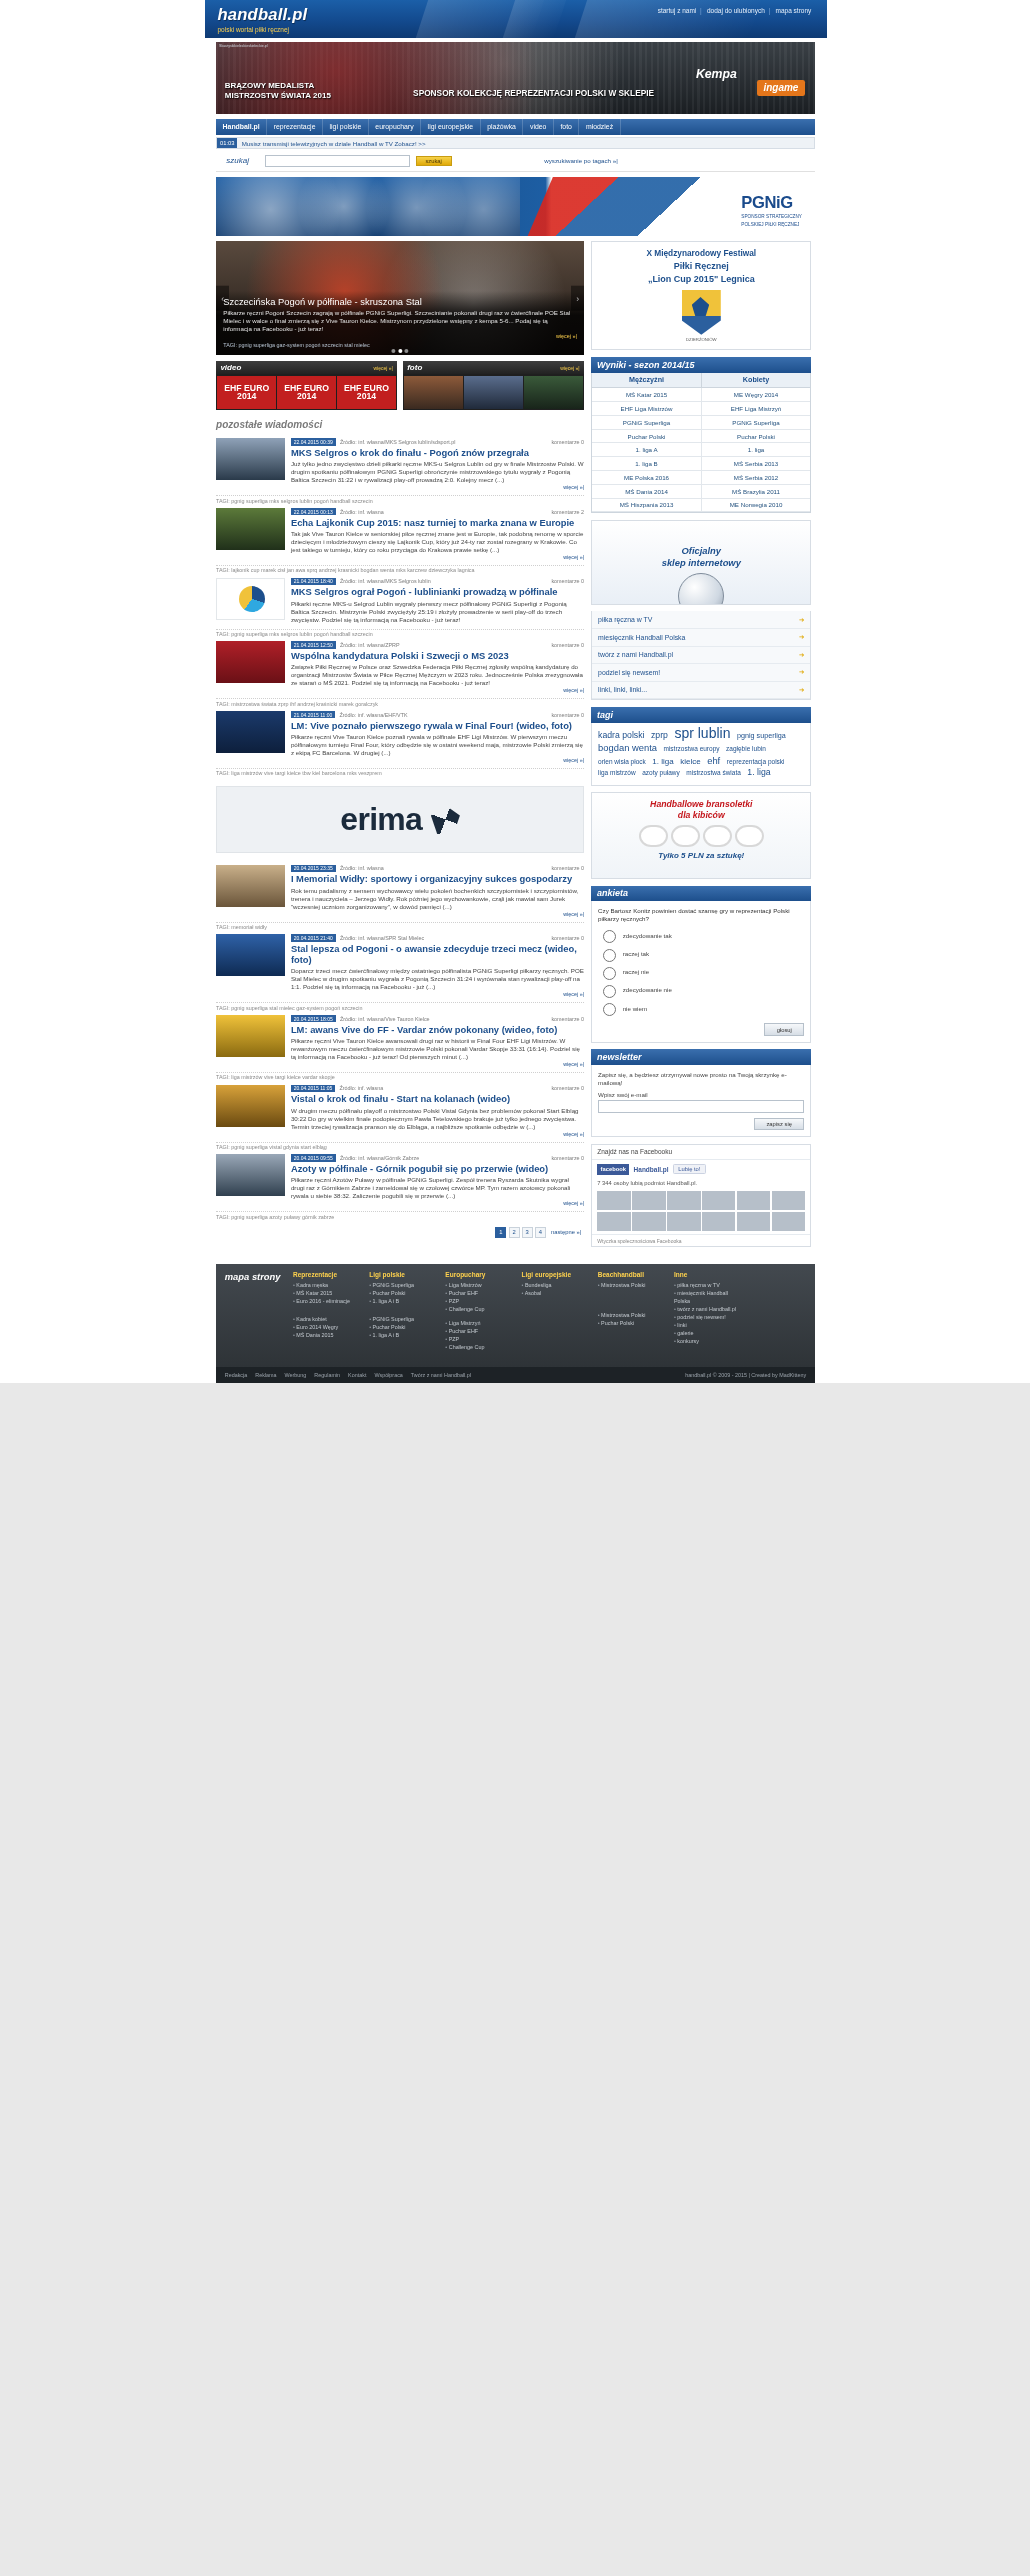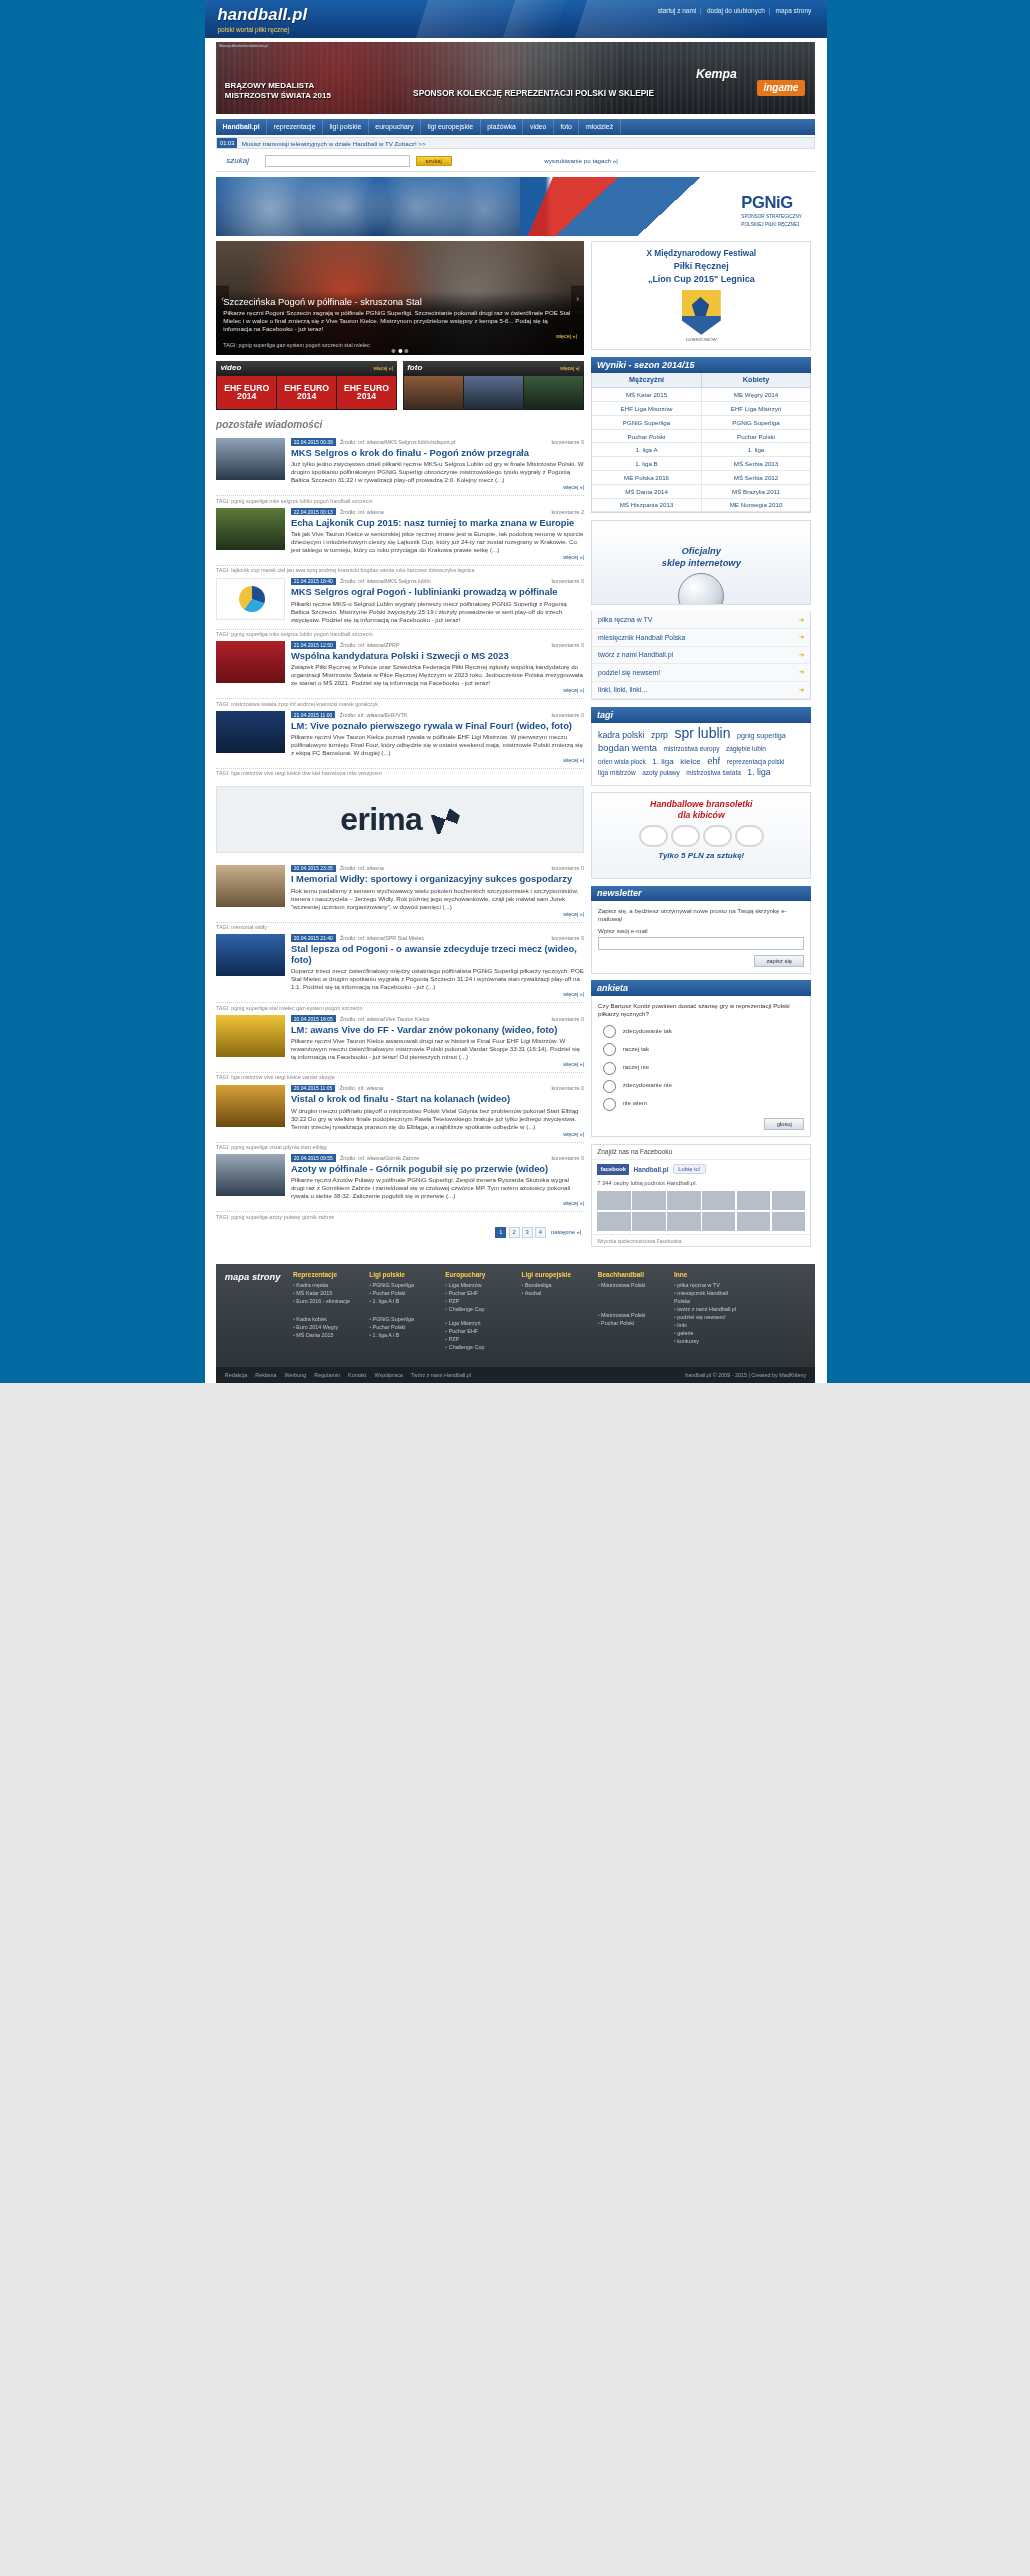--- a/index.html
+++ b/index.html
@@ -6,21 +6,21 @@
   body {
     margin: 0;
     background: #e8e8e8;
     font-family: "Liberation Sans", sans-serif;
     font-size: 8px;
     color: #333;
   }
   .page {
     width: 1031px;
     margin: 0 auto;
-    background: #0369a1;
+    background: #ffffff;
     position: relative;
   }
   .wrap {
     width: 622px;
     margin: 0 auto;
     background: #ffffff;
     position: relative;
   }
   
   .topbar {
@@ -766,31 +766,20 @@
         <div class="rbox brans">
           <div class="t">Handballowe bransoletki</div>
           <div class="t">dla kibiców</div>
           <div class="bands">
             <i></i>
             <i></i>
             <i></i>
             <i></i>
           </div>
           <div class="p">Tylko 5 PLN za sztukę!</div>
-        </div>
-
-        <div class="rbox">
-          <div class="rhead">newsletter</div>
-          <div class="newsl">
-            <p>Zapisz się, a będziesz otrzymywał nowe prosto na Twoją skrzynkę e-mailową!</p>
-            <div class="lab">Wpisz swój e-mail</div>
-            <input type="text" placeholder="" style="">
-            <button class="btn">zapisz się</button>
-            <div style="clear:both"></div>
-          </div>
         </div>
 
         <div class="rbox">
           <div class="rhead">ankieta</div>
           <div class="ankieta">
             <div class="q">Czy Bartosz Konitz powinien dostać szansę gry w reprezentacji Polski piłkarzy ręcznych?</div>
             <label>
                 <input type="radio" name="poll" style="">
                 <span>zdecydowanie tak</span>
               </label>
@@ -808,20 +797,31 @@
               </label>
             <label>
                 <input type="radio" name="poll" style="">
                 <span>nie wiem</span>
               </label>
             <button class="btn">głosuj</button>
             <div style="clear:both"></div>
           </div>
         </div>
 
+        <div class="rbox">
+          <div class="rhead">newsletter</div>
+          <div class="newsl">
+            <p>Zapisz się, a będziesz otrzymywał nowe prosto na Twoją skrzynkę e-mailową!</p>
+            <div class="lab">Wpisz swój e-mail</div>
+            <input type="text" placeholder="" style="">
+            <button class="btn">zapisz się</button>
+            <div style="clear:both"></div>
+          </div>
+        </div>
+
         <div class="rbox fbbox">
           <div class="fbtitle">Znajdź nas na Facebooku</div>
           <div class="fbhead">
             <span class="fblogo">facebook</span>
             <span class="fbname">Handball.pl</span>
             <span class="fblike">Lubię to!</span>
           </div>
           <div class="fbcount">7 344 osoby lubią podmiot Handball.pl.</div>
           <div class="fbgrid">
             <i></i>

